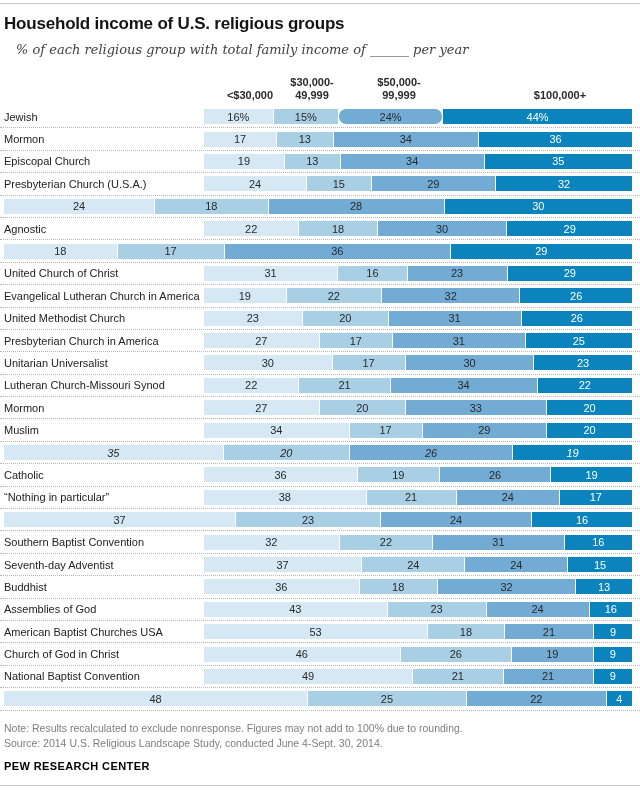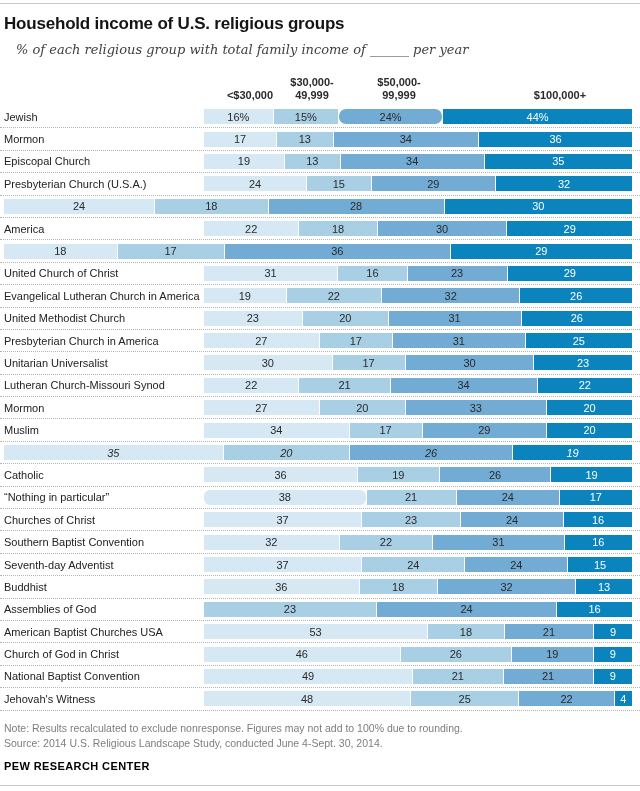--- a/index.html
+++ b/index.html
@@ -129,21 +129,21 @@
     </div>
     <div class="row">
       <div class="bar">
         <div class="seg s0" style="flex-grow: 24;">24</div>
         <div class="seg s1" style="flex-grow: 18;">18</div>
         <div class="seg s2" style="flex-grow: 28;">28</div>
         <div class="seg s3" style="flex-grow: 30;">30</div>
       </div>
     </div>
     <div class="row">
-      <div class="row-label">America</div>
+      <div class="row-label">Agnostic</div>
       <div class="bar">
         <div class="seg s0" style="flex-grow: 22;">22</div>
         <div class="seg s1" style="flex-grow: 18;">18</div>
         <div class="seg s2" style="flex-grow: 30;">30</div>
         <div class="seg s3" style="flex-grow: 29;">29</div>
       </div>
     </div>
     <div class="row">
       <div class="bar">
         <div class="seg s0" style="flex-grow: 18;">18</div>
@@ -237,28 +237,27 @@
       <div class="bar">
         <div class="seg s0" style="flex-grow: 36;">36</div>
         <div class="seg s1" style="flex-grow: 19;">19</div>
         <div class="seg s2" style="flex-grow: 26;">26</div>
         <div class="seg s3" style="flex-grow: 19;">19</div>
       </div>
     </div>
     <div class="row">
       <div class="row-label">“Nothing in particular”</div>
       <div class="bar">
-        <div class="seg s0" style="flex-grow: 38; border-radius: 6px;">38</div>
+        <div class="seg s0" style="flex-grow: 38;">38</div>
         <div class="seg s1" style="flex-grow: 21;">21</div>
         <div class="seg s2" style="flex-grow: 24;">24</div>
         <div class="seg s3" style="flex-grow: 17;">17</div>
       </div>
     </div>
     <div class="row">
-      <div class="row-label">Churches of Christ</div>
       <div class="bar">
         <div class="seg s0" style="flex-grow: 37;">37</div>
         <div class="seg s1" style="flex-grow: 23;">23</div>
         <div class="seg s2" style="flex-grow: 24;">24</div>
         <div class="seg s3" style="flex-grow: 16;">16</div>
       </div>
     </div>
     <div class="row">
       <div class="row-label">Southern Baptist Convention</div>
       <div class="bar">
@@ -282,20 +281,21 @@
       <div class="bar">
         <div class="seg s0" style="flex-grow: 36;">36</div>
         <div class="seg s1" style="flex-grow: 18;">18</div>
         <div class="seg s2" style="flex-grow: 32;">32</div>
         <div class="seg s3" style="flex-grow: 13;">13</div>
       </div>
     </div>
     <div class="row">
       <div class="row-label">Assemblies of God</div>
       <div class="bar">
+        <div class="seg s0" style="flex-grow: 43;">43</div>
         <div class="seg s1" style="flex-grow: 23;">23</div>
         <div class="seg s2" style="flex-grow: 24;">24</div>
         <div class="seg s3" style="flex-grow: 10;">16</div>
       </div>
     </div>
     <div class="row">
       <div class="row-label">American Baptist Churches USA</div>
       <div class="bar">
         <div class="seg s0" style="flex-grow: 53;">53</div>
         <div class="seg s1" style="flex-grow: 18;">18</div>
@@ -315,21 +315,20 @@
     <div class="row">
       <div class="row-label">National Baptist Convention</div>
       <div class="bar">
         <div class="seg s0" style="flex-grow: 49;">49</div>
         <div class="seg s1" style="flex-grow: 21;">21</div>
         <div class="seg s2" style="flex-grow: 21;">21</div>
         <div class="seg s3" style="flex-grow: 9;">9</div>
       </div>
     </div>
     <div class="row">
-      <div class="row-label">Jehovah's Witness</div>
       <div class="bar">
         <div class="seg s0" style="flex-grow: 48;">48</div>
         <div class="seg s1" style="flex-grow: 25;">25</div>
         <div class="seg s2" style="flex-grow: 22;">22</div>
         <div class="seg s3" style="flex-grow: 4;">4</div>
       </div>
     </div>
   </div>
 
 <div class="footer-notes">

